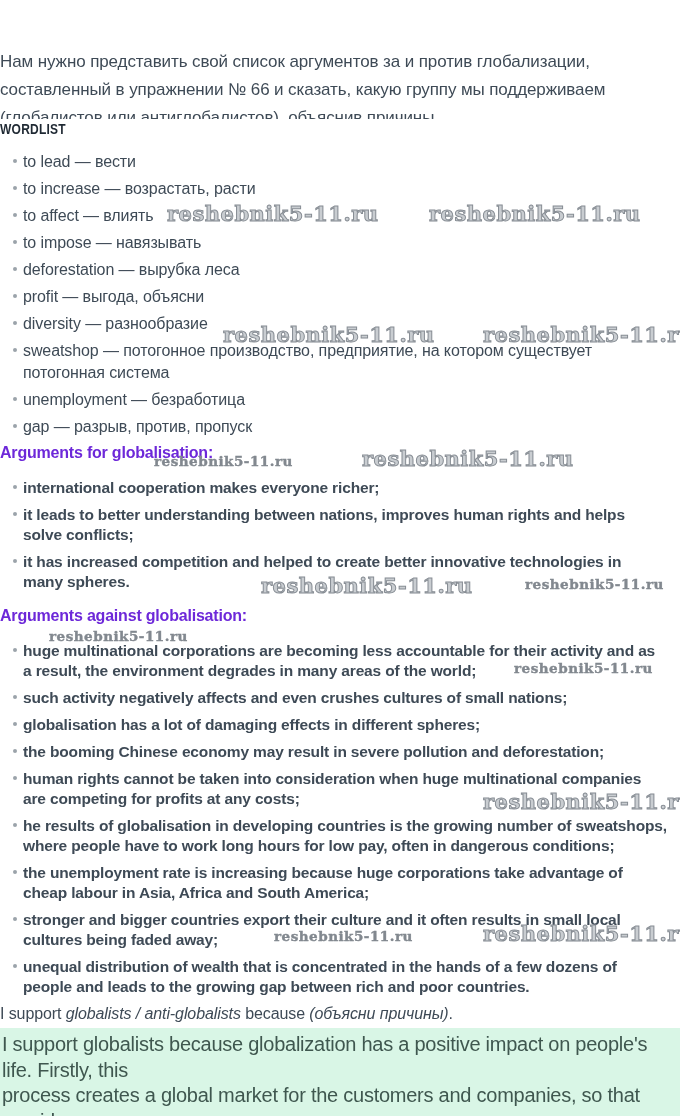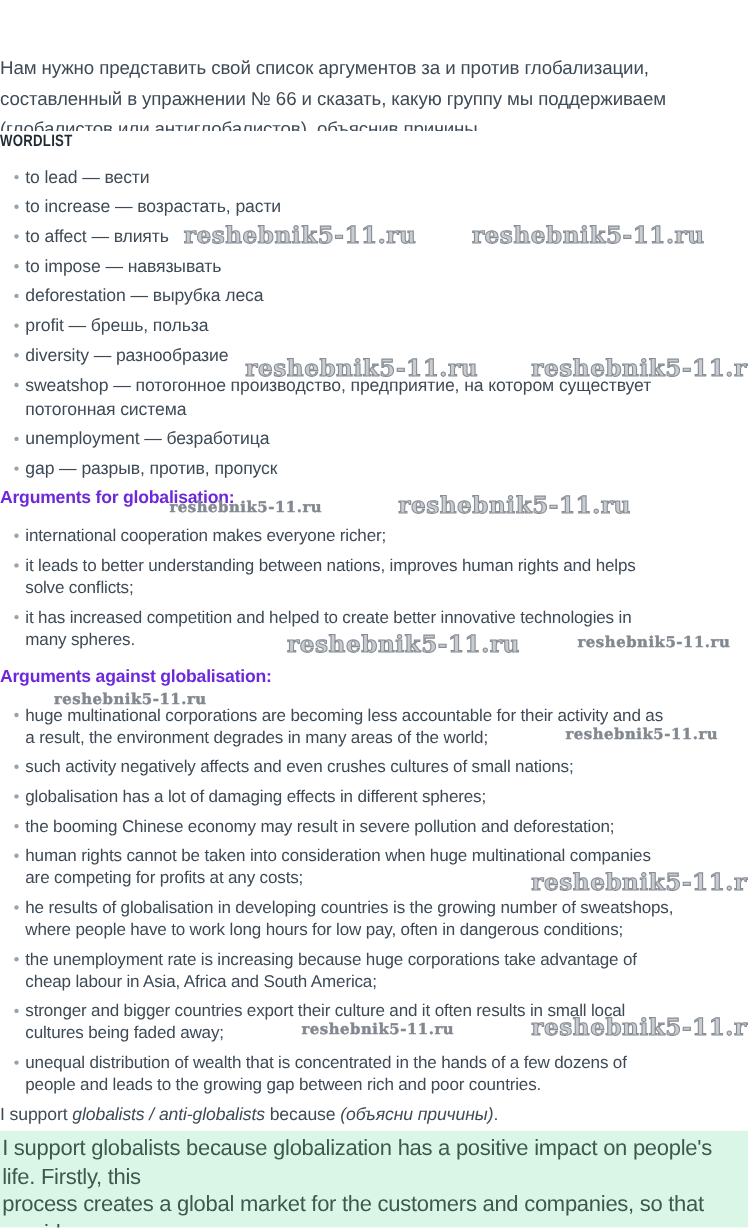--- a/index.html
+++ b/index.html
@@ -26,21 +26,21 @@
   li{position:relative;padding-left:23px;white-space:pre-line;}
   .dot{position:absolute;left:13px;top:8px;width:4px;height:4px;border-radius:50%;background:#9ba3aa;}
 
   ul.wordlist{margin-top:14px;}
   ul.wordlist li{font-size:16px;line-height:22px;margin-bottom:5px;}
 
   h3{font-size:16px;font-weight:bold;color:#6d28d9;margin:0;line-height:19px;letter-spacing:-0.2px;}
   .for-title{margin-top:2px;}
   .against-title{margin-top:14px;}
 
-  ul.args{margin-top:16px;}
+  ul.args{margin-top:16px;font-weight:bold;}
   ul.args li{font-size:15.5px;line-height:20px;margin-bottom:7px;letter-spacing:-0.15px;}
   ul.args .dot{top:7px;}
 
   .support{margin:2px 0 0 0;font-size:16px;line-height:20px;}
   .support em{}
 
   .answer{
     margin-top:4px;background:#d9f6e6;color:#3f574f;
     padding:4px 2px;font-size:20px;line-height:25.5px;
     white-space:pre-line;letter-spacing:-0.25px;
@@ -73,21 +73,21 @@
   </div>
 
   <h2 class="wordlist-title">WORDLIST</h2>
 
   <ul class="wordlist">
       <li><span class="dot"></span><span>to lead — вести</span></li>
       <li><span class="dot"></span><span>to increase — возрастать, расти</span></li>
       <li><span class="dot"></span><span>to affect — влиять</span></li>
       <li><span class="dot"></span><span>to impose — навязывать</span></li>
       <li><span class="dot"></span><span>deforestation — вырубка леса</span></li>
-      <li><span class="dot"></span><span>profit — брешь, польза</span></li>
+      <li><span class="dot"></span><span>profit — выгода, объясни</span></li>
       <li><span class="dot"></span><span>diversity — разнообразие</span></li>
       <li><span class="dot"></span><span>sweatshop — потогонное производство, предприятие, на котором существует
 потогонная система</span></li>
       <li><span class="dot"></span><span>unemployment — безработица</span></li>
       <li><span class="dot"></span><span>gap — разрыв, против, пропуск</span></li>
     </ul>
 
   <h3 class="for-title">Arguments for globalisation:</h3>
 
   <ul class="args">

